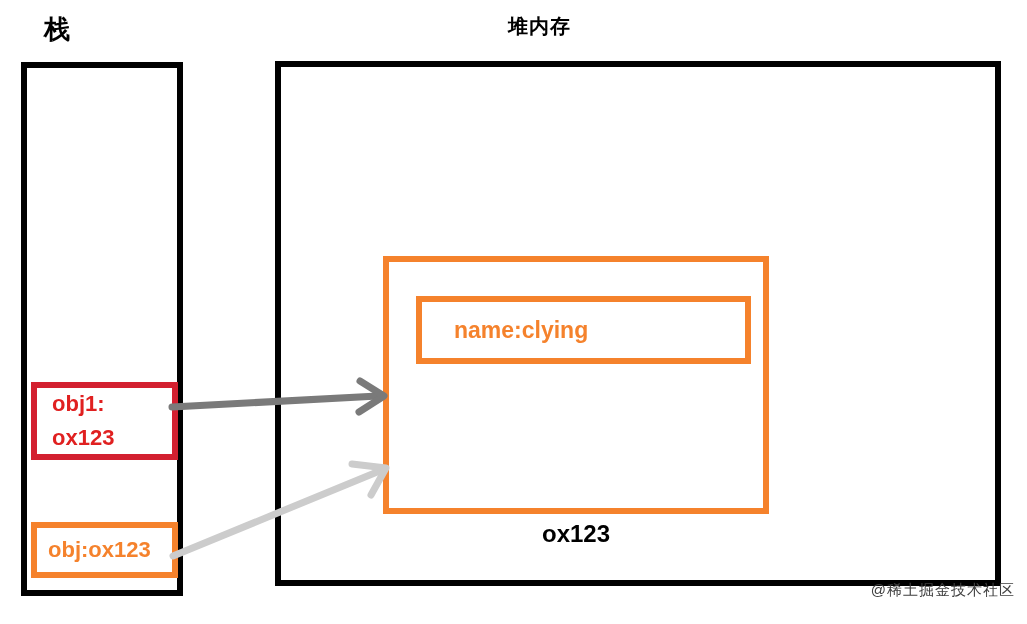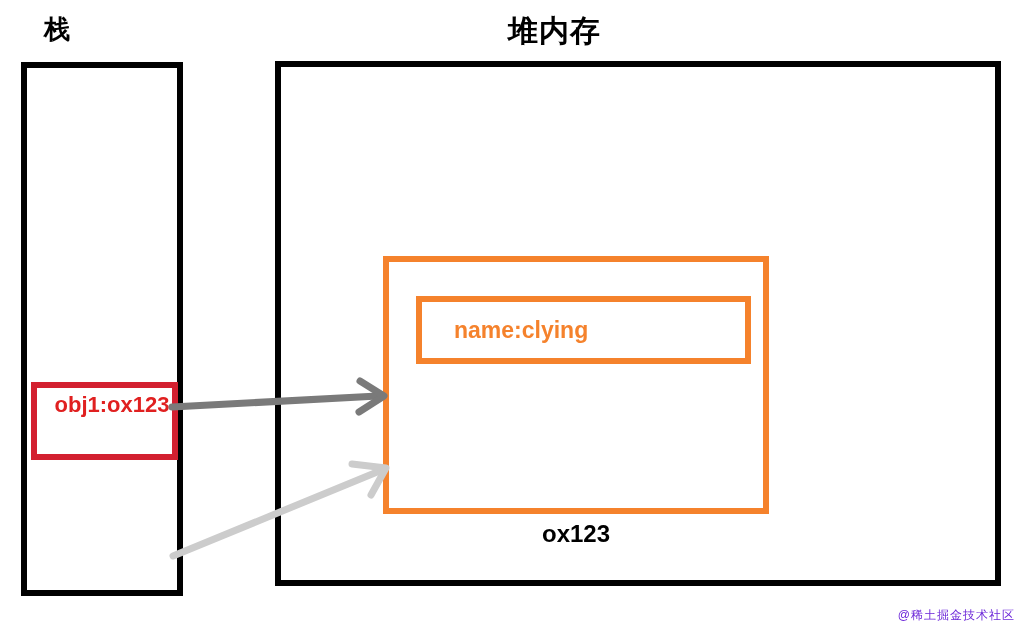--- a/index.html
+++ b/index.html
@@ -28,21 +28,21 @@
   }
   #stack-title {
     left: 44px;
     top: 16px;
     font-size: 26px;
     letter-spacing: 1px;
   }
   #heap-title {
     left: 508px;
     top: 16px;
-    font-size: 30px;
+    font-size: 20px;
     letter-spacing: 1px;
   }
 
   
   .region-box {
     position: absolute;
     border: 6px solid #000000;
     box-sizing: border-box;
     background: transparent;
   }
@@ -57,21 +57,21 @@
     top: 61px;
     width: 726px;
     height: 525px;
   }
 
   
   .stack-entry {
     position: absolute;
     box-sizing: border-box;
     display: flex;
-    flex-direction: row;
+    flex-direction: column;
     justify-content: center;
     background: #ffffff;
   }
   #stack-entry-obj1 {
     left: 31px;
     top: 382px;
     width: 147px;
     height: 78px;
     border: 6px solid #d32030;
     padding-left: 15px;
@@ -149,23 +149,23 @@
     top: 0;
     width: 1027px;
     height: 624px;
     pointer-events: none;
   }
 
   
   #watermark {
     position: absolute;
     right: 12px;
-    bottom: 0;
-    font-size: 12px;
-    color: #6d28d9;
+    bottom: 24px;
+    font-size: 15px;
+    color: #404040;
     white-space: nowrap;
     letter-spacing: 1px;
   }
 </style>
 </head>
 <body>
 
 <div id="canvas">
 
   <div class="section-title" id="stack-title">栈</div>
@@ -174,20 +174,23 @@
 
   <div class="region-box" id="stack-region"></div>
 
   <div class="region-box" id="heap-region"></div>
 
   <div class="stack-entry" id="stack-entry-obj1">
     <div class="entry-line">obj1:</div>
     <div class="entry-line">ox123</div>
   </div>
 
+  <div class="stack-entry" id="stack-entry-obj">
+    <div class="entry-line">obj:ox123</div>
+  </div>
 
   <div id="heap-object">
     <div id="heap-object-prop">
       <span class="prop-text">name:clying</span>
     </div>
   </div>
 
   <div id="heap-object-address">ox123</div>
 
   <svg id="arrows" viewBox="0 0 1027 624" xmlns="http://www.w3.org/2000/svg">

